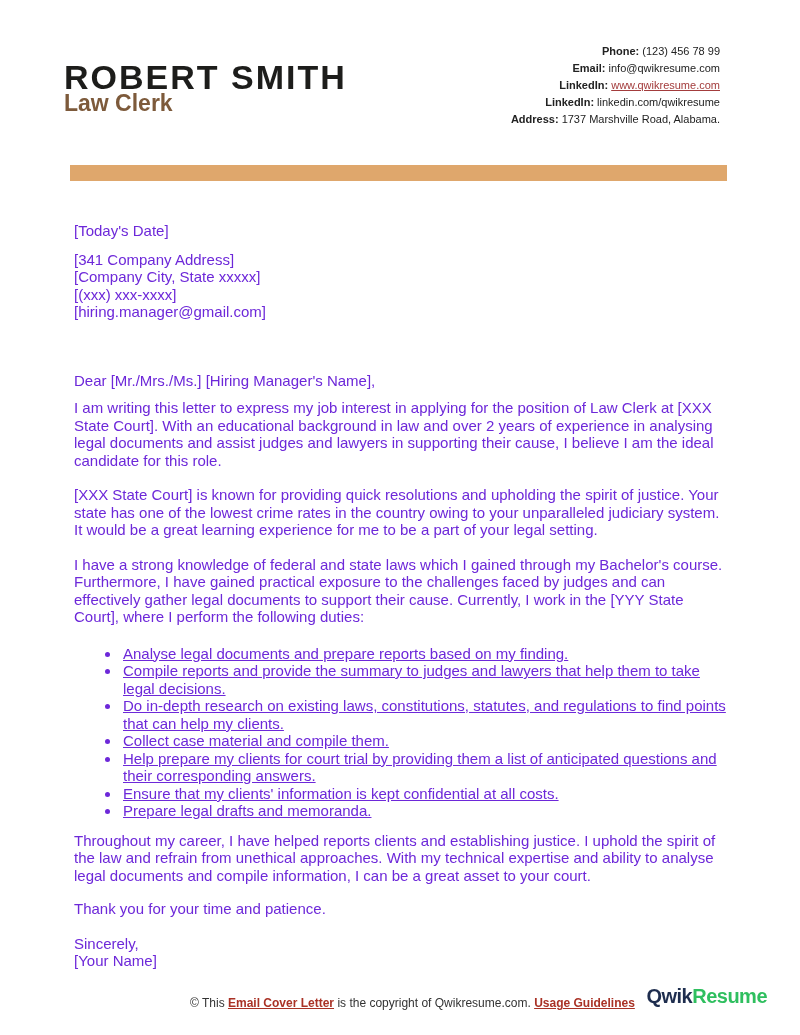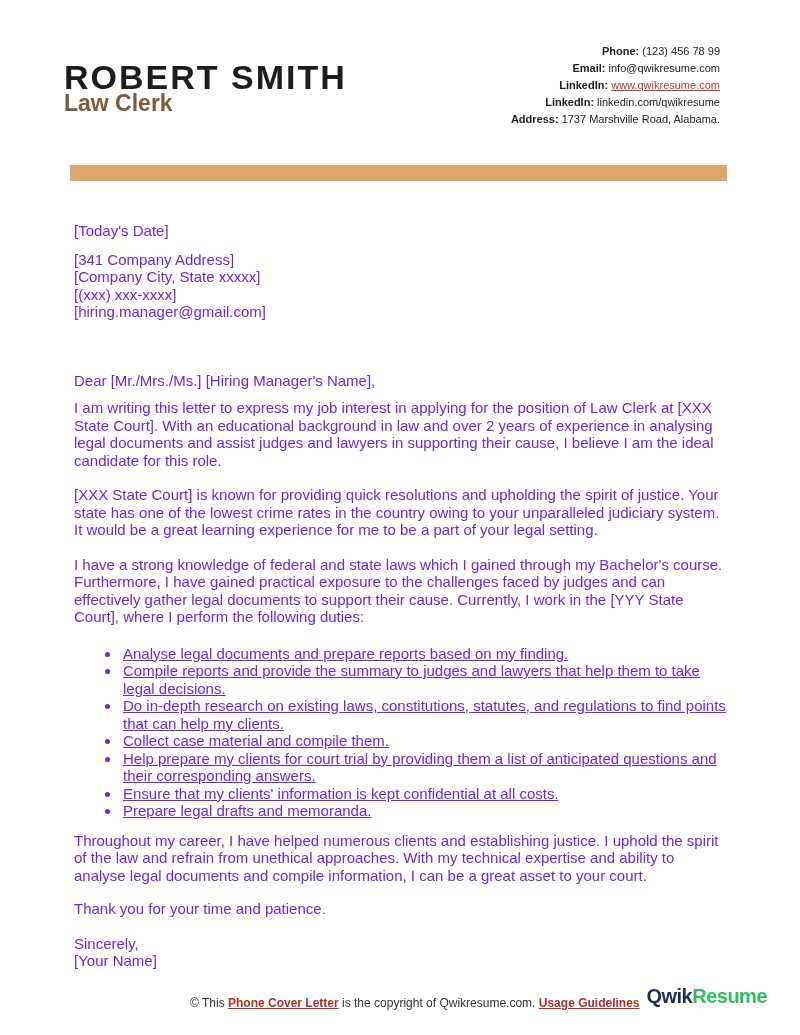--- a/index.html
+++ b/index.html
@@ -114,33 +114,33 @@
     <ul class="duties">
       <li>Analyse legal documents and prepare reports based on my finding.</li>
       <li>Compile reports and provide the summary to judges and lawyers that help them to take legal decisions.</li>
       <li>Do in-depth research on existing laws, constitutions, statutes, and regulations to find points that can help my clients.</li>
       <li>Collect case material and compile them.</li>
       <li>Help prepare my clients for court trial by providing them a list of anticipated questions and their corresponding answers.</li>
       <li>Ensure that my clients' information is kept confidential at all costs.</li>
       <li>Prepare legal drafts and memoranda.</li>
     </ul>
 
-    <p class="closing">Throughout my career, I have helped numerous clients and establishing justice. I uphold the spirit of the law and refrain from unethical approaches. With my technical expertise and ability to analyse legal documents and compile information, I can be a great asset to your court.</p>
+    <p class="closing">Throughout my career, I have helped reports clients and establishing justice. I uphold the spirit of the law and refrain from unethical approaches. With my technical expertise and ability to analyse legal documents and compile information, I can be a great asset to your court.</p>
     <p class="thanks">Thank you for your time and patience.</p>
 
     <div class="signoff-block">
       <div>Sincerely,</div>
       <div>[Your Name]</div>
     </div>
   </div>
 
   <div class="footer">
     <div class="copyright">
       <span>© This</span>
-      <span class="footer-link">Phone Cover Letter</span>
+      <span class="footer-link">Email Cover Letter</span>
       <span>is the copyright of Qwikresume.com.</span>
       <span class="footer-link">Usage Guidelines</span>
     </div>
     <div class="logo">
       <span class="logo-qwik">Qwik</span><span class="logo-resume">Resume</span>
     </div>
   </div>
 
 </div>
 

